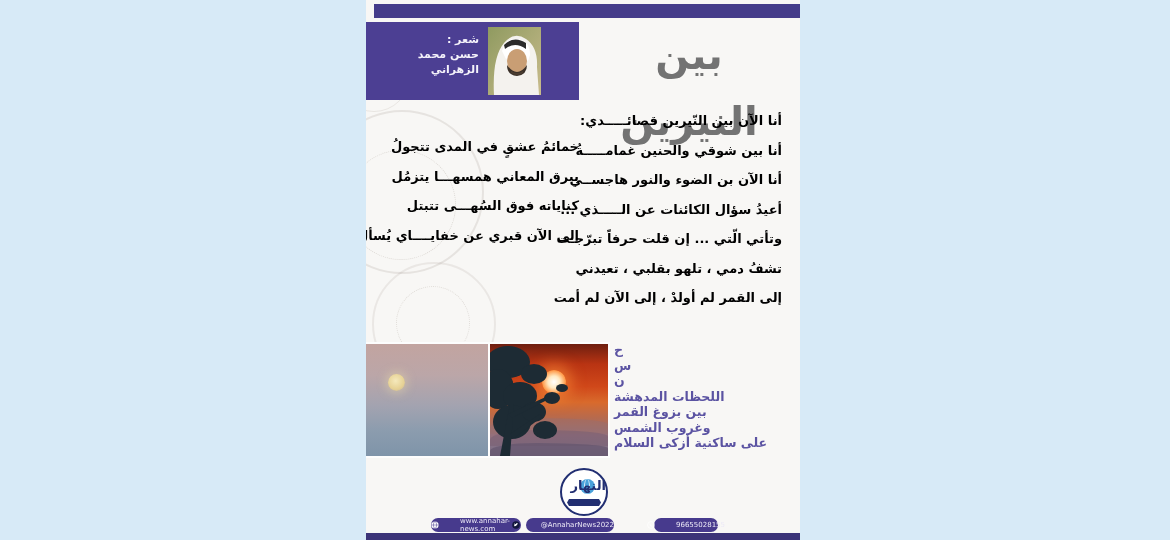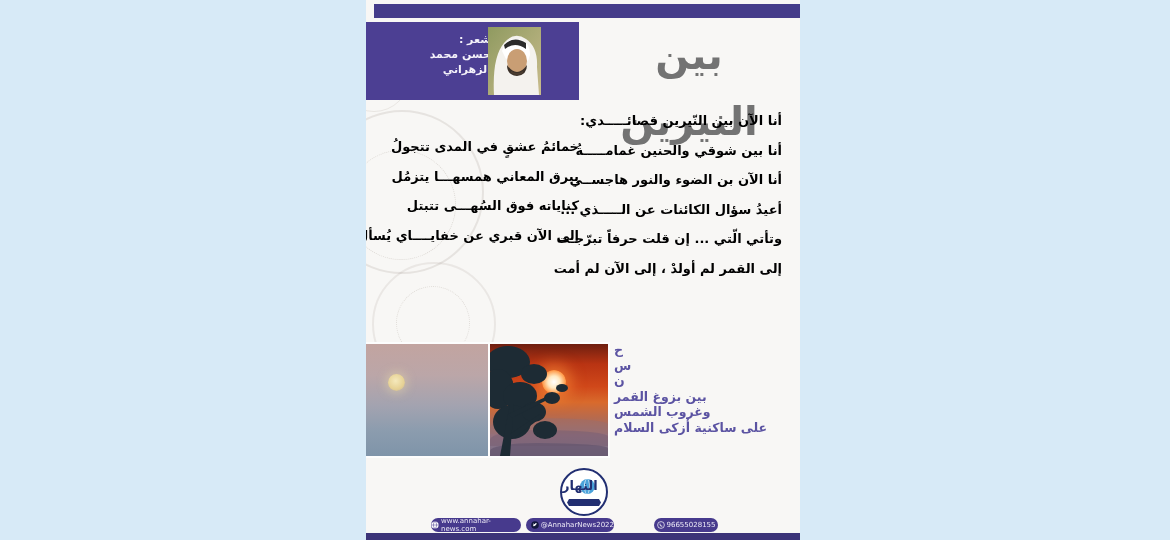--- a/index.html
+++ b/index.html
@@ -13,21 +13,21 @@
   
   .orn{position:absolute;border-radius:50%;pointer-events:none;}
   .orn.r1{left:-46px;top:110px;width:160px;height:160px;border:2px solid rgba(160,150,140,.20);}
   .orn.r2{left:-20px;top:150px;width:108px;height:108px;border:1px dotted rgba(160,150,140,.30);}
   .orn.r3{left:6px;top:262px;width:120px;height:120px;border:2px solid rgba(160,150,140,.16);}
   .orn.r4{left:30px;top:286px;width:72px;height:72px;border:1px dotted rgba(160,150,140,.28);}
   .orn.r5{left:-28px;top:40px;width:70px;height:70px;border:1px solid rgba(160,150,140,.18);}
 
   
   .author-box{position:absolute;left:0;top:22px;width:213px;height:78px;background:#4c3f93;}
-  .author-text{position:absolute;right:88px;top:10px;width:85px;color:#f4f2fa;font-size:11px;font-weight:bold;line-height:15px;text-align:right;direction:rtl;}
+  .author-text{position:absolute;right:100px;top:10px;width:85px;color:#f4f2fa;font-size:11px;font-weight:bold;line-height:15px;text-align:right;direction:rtl;}
   .headshot{position:absolute;left:122px;top:5px;width:53px;height:68px;background:#fff;padding:0;overflow:hidden;}
   .page-title{position:absolute;left:225px;top:22px;width:196px;height:66px;color:#737373;font-size:40px;font-weight:bold;text-align:center;direction:rtl;line-height:66px;letter-spacing:-1px;}
 
   
   .poem-col{position:absolute;direction:rtl;color:#000000;font-weight:bold;font-size:13px;}
   .poem-col .pline{height:29.5px;line-height:29.5px;text-align:right;white-space:nowrap;}
   .col-right{left:230px;top:106px;width:186px;}
   .col-left{left:4px;top:132px;width:209px;}
 
   
@@ -43,25 +43,25 @@
   .hill.h3{bottom:0;height:13px;background:rgba(100,85,110,.7);}
   .tree-svg{position:absolute;left:0;top:0;}
 
   
   .caption{position:absolute;left:248px;top:342px;width:176px;direction:rtl;text-align:left;color:#5b53a2;font-weight:bold;font-size:12.5px;line-height:15.5px;}
 
   
   .logo{position:absolute;left:194px;top:468px;width:48px;height:48px;border-radius:50%;background:#ffffff;border:2px solid #222f72;box-sizing:border-box;}
   .logo-globe{position:absolute;left:18px;top:9px;width:15px;height:15px;border-radius:50%;background:#4aa2da;}
   .logo-globe::after{content:"";position:absolute;left:4px;top:0;width:6px;height:15px;border-radius:50%;border-left:1px solid rgba(255,255,255,.8);border-right:1px solid rgba(255,255,255,.8);box-sizing:border-box;}
-  .logo-word{position:absolute;left:0;top:8px;width:44px;text-align:left;color:#222f72;font-weight:bold;font-size:13px;direction:rtl;z-index:2;}
+  .logo-word{position:absolute;left:0;top:8px;width:44px;text-align:right;color:#222f72;font-weight:bold;font-size:13px;direction:rtl;z-index:2;}
   .logo-ribbon{position:absolute;left:5px;bottom:8px;width:34px;height:7px;background:#222f72;clip-path:polygon(0 50%,6% 0,94% 0,100% 50%,94% 100%,6% 100%);}
 
   
-  .pill{position:absolute;top:518px;height:14px;border-radius:7px;background:#473a8d;color:#ece9f6;font-size:7px;display:flex;align-items:center;justify-content:center;gap:2px;box-sizing:border-box;}
+  .pill{position:absolute;top:518px;height:14px;border-radius:7px;background:#473a8d;color:#ece9f6;font-size:7px;display:flex;align-items:center;justify-content:center;gap:21px;box-sizing:border-box;}
   .pill-web{left:65px;width:90px;}
   .pill-tw{left:160px;width:88px;justify-content:flex-end;}
   .pill-ph{left:288px;width:64px;text-align:right;}
   .pill svg{flex:0 0 auto;}
 </style>
 </head>
 <body>
 
 <div class="canvas">
   <div class="card">
@@ -100,20 +100,21 @@
       </div>
     </div>
     <div class="page-title">بين النيرين</div>
 
     <div class="poem-col col-right">
       <div class="pline">أنا الآن بين النّيرين قصائـــــدي:</div>
       <div class="pline">أنا بين شوقي والحنين غمامـــــةُ</div>
       <div class="pline">أنا الآن بن الضوء والنور هاجســي</div>
       <div class="pline">أعيدُ سؤال الكائنات عن الـــــذي ...</div>
       <div class="pline">وتأتي الّتي ... إن قلت حرفاً تبرّجـت</div>
+      <div class="pline">تشفُ دمي ، تلهو بقلبي ، تعيدني</div>
       <div class="pline">إلى القمر لم أولدْ ، إلى الآن لم أمت</div>
     </div>
     <div class="poem-col col-left">
       <div class="pline">خمائمُ عشقٍ في المدى تتجولُ</div>
       <div class="pline">بِبرق المعاني همسهـــا يتزمُل</div>
       <div class="pline">كناياته فوق السُهـــى تتبتل</div>
       <div class="pline">إلى الآن قبري عن خفايــــاي يُسألُ</div>
     </div>
 
     <div class="photo photo-moon">
@@ -141,20 +142,21 @@
           <path d="M18 70 L58 52 L59 55 L22 74 Z"></path>
           <ellipse cx="72" cy="44" rx="6" ry="4"></ellipse>
         </g>
       </svg>
     </div>
 
     <div class="caption">
       <div>ح</div>
       <div>س</div>
       <div>ن</div>
+      <div>اللحظات المدهشة</div>
       <div>بين بزوغ القمر</div>
       <div>وغروب الشمس</div>
       <div>على ساكنية أزكى السلام</div>
     </div>
 
     <div class="logo">
       <div class="logo-globe"></div>
       <div class="logo-word">النهار</div>
       <div class="logo-ribbon"></div>
     </div>

